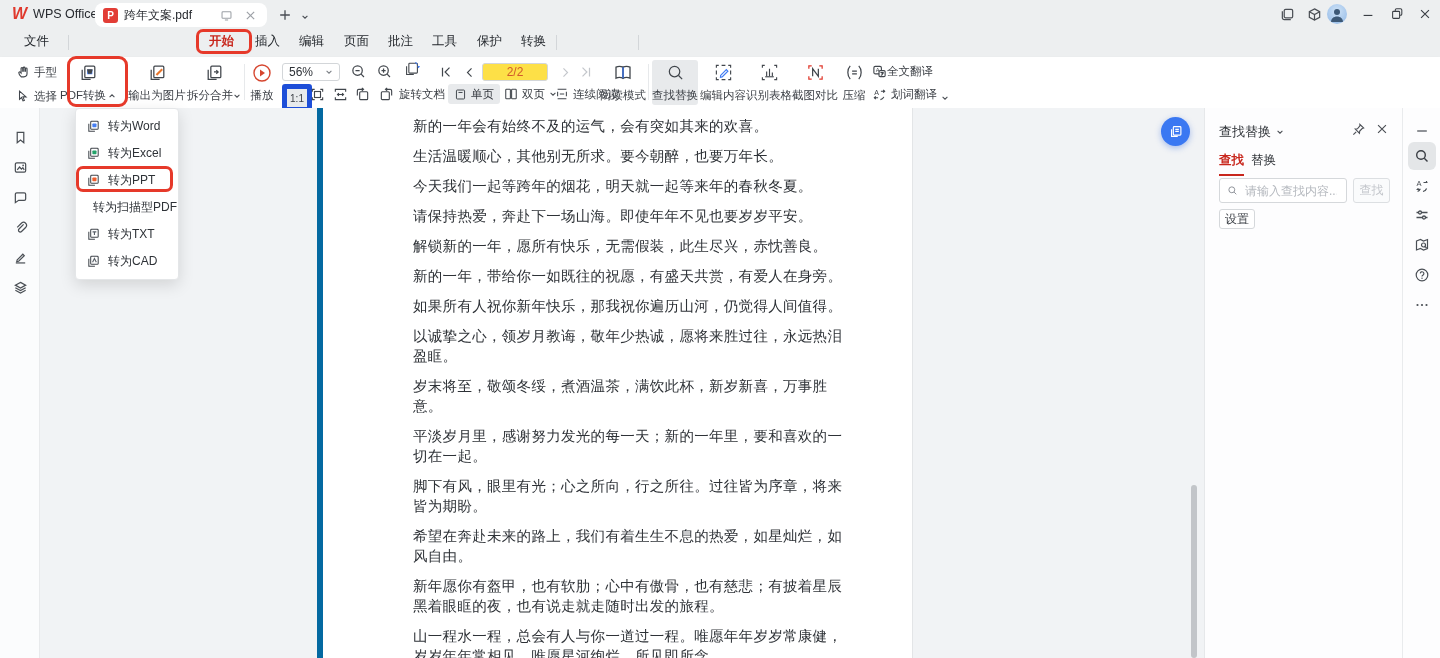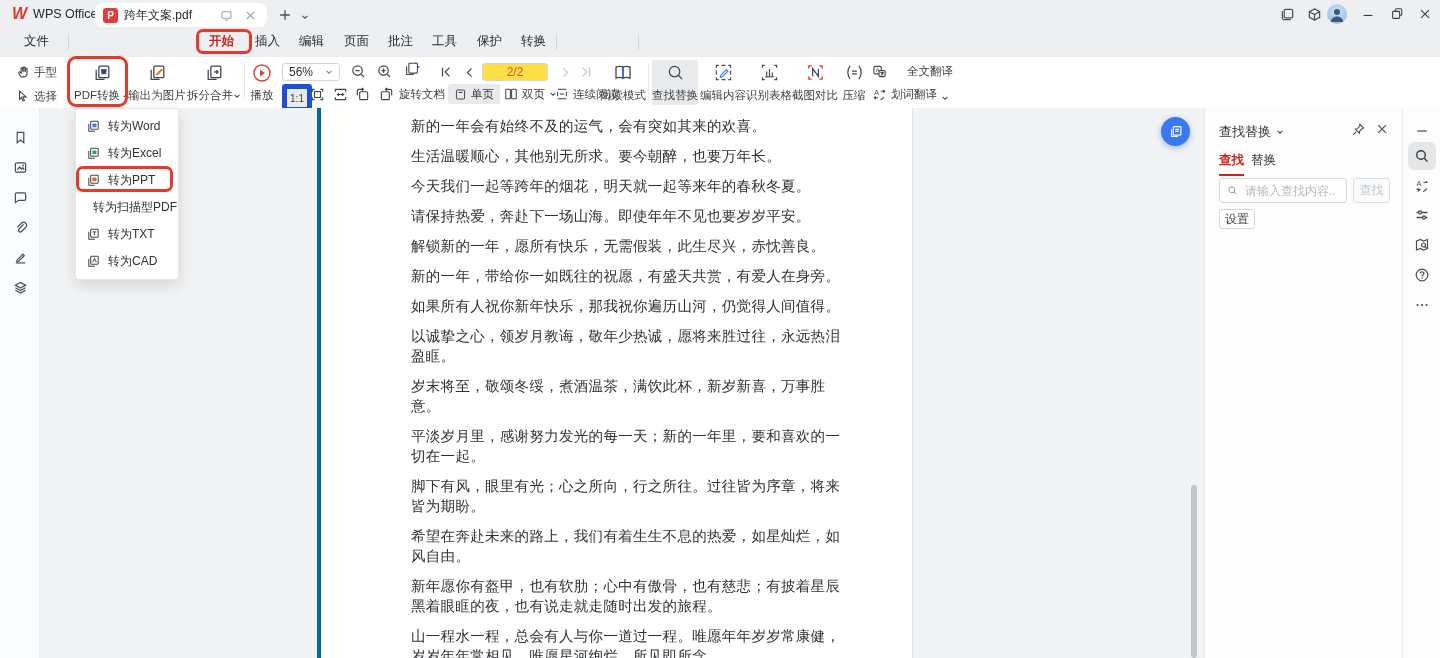--- a/index.html
+++ b/index.html
@@ -36,21 +36,21 @@
   .chip{background:#e8eaec;border-radius:3px;}
   .zoombox{position:absolute;left:282px;top:6px;width:58px;height:18px;border:1px solid #d3d6d9;border-radius:3px;
            display:flex;align-items:center;justify-content:space-between;padding:0 6px;font-size:12px;box-sizing:border-box;background:#fff;}
   .pagebox{position:absolute;left:482px;top:6px;width:66px;height:18px;border:1px solid #d3d6d9;border-radius:3px;
            text-align:center;font-size:12px;color:#d15a2b;box-sizing:border-box;background:#fde047;font-family:"Liberation Sans",sans-serif;}
   
   .leftstrip{position:absolute;left:0;top:108px;width:40px;height:550px;background:#fbfcfd;border-right:1px solid #e8eaec;box-sizing:border-box;}
   .lsico{position:absolute;left:11px;width:18px;height:18px;display:flex;align-items:center;justify-content:center;}
   .viewport{position:absolute;left:40px;top:108px;width:1164px;height:550px;background:#f1f3f5;overflow:hidden;}
   .page{position:absolute;left:277px;top:0;width:596px;height:550px;background:#fff;
-        border-left:4px solid #0369a1;border-right:1px solid #e3e5e7;box-sizing:border-box;
+        border-left:6px solid #0369a1;border-right:1px solid #e3e5e7;box-sizing:border-box;
         padding:8px 62px 0 90px;}
   .page p{margin:0 0 10px;font-family:"Liberation Serif","DejaVu Serif",serif;font-size:14.5px;
           line-height:20px;color:#2e3237;letter-spacing:.3px;}
   .floatbtn{position:absolute;left:1121px;top:9px;width:29px;height:29px;border-radius:50%;background:#3a78f2;
             display:flex;align-items:center;justify-content:center;box-shadow:0 2px 6px rgba(26,86,219,.35);}
   .vscroll{position:absolute;left:1151px;top:377px;width:6px;height:173px;border-radius:3px;background:#c2c5c9;}
   
   .rightpanel{position:absolute;left:1204px;top:108px;width:198px;height:550px;background:#fdfdfe;
               border-left:1px solid #e6e8ea;box-sizing:border-box;}
   .fp-title{position:absolute;left:14px;top:15px;font-size:13px;color:#303439;display:flex;align-items:center;gap:5px;}
@@ -249,21 +249,21 @@
         </svg>
       <span class="rlabel">手型</span>
     </div>
     <div class="smallbtn" style="left:16px;top:30px">
       <svg class="ic" width="14" height="14" viewBox="0 0 16 16" fill="none" stroke="#41464c" stroke-width="1.2">
           <path d="M4 2.5L11.5 9H7.9l1.7 4-1.6.6-1.7-3.9L4 11.8z"></path>
         </svg>
       <span class="rlabel">选择</span>
     </div>
 
-    <div class="bigbtn" style="left:84px;width:36px">
+    <div class="bigbtn" style="left:70px;width:36px">
       <svg class="ic" width="21" height="21" viewBox="0 0 20 20" fill="none" stroke="#41464c" stroke-width="1.2">
         <path d="M4 6.5v9h8"></path>
           <rect x="6.5" y="3" width="9.5" height="11" rx="1"></rect>
           <rect x="8.7" y="6.2" width="5" height="4.6" rx="0.8" fill="#467ef2" stroke="none"></rect>
           <text x="11.2" y="9.9" font-size="4.2" fill="#fff" text-anchor="middle" font-family="Liberation Sans,sans-serif" font-weight="bold">W</text>
       </svg>
       <span style="display:flex;align-items:center;gap:2px">
         <span class="rlabel">PDF转换</span>
         <svg class="caret" viewBox="0 0 10 10" fill="none" stroke="#4a4e54" stroke-width="1.3">
             <path d="M2 6.5l3-3 3 3"></path>
@@ -442,21 +442,21 @@
       <span class="rlabel">截图对比</span>
     </div>
     <div class="bigbtn" style="left:836px;width:36px">
       <svg class="ic" width="19" height="19" viewBox="0 0 20 20" fill="none" stroke="#41464c" stroke-width="1.3">
           <path d="M5.5 3C3.8 4.8 3 7.2 3 10s.8 5.2 2.5 7M14.5 3c1.7 1.8 2.5 4.2 2.5 7s-.8 5.2-2.5 7"></path>
           <path d="M7.5 8.5h5M7.5 11.5h5"></path>
         </svg>
       <span class="rlabel">压缩</span>
     </div>
 
-    <span class="abs" style="left:872px;top:7px;display:flex;align-items:center;gap:20px">
+    <span class="abs" style="left:872px;top:7px;display:flex;align-items:center;gap:0">
       <svg class="ic" width="15" height="15" viewBox="0 0 16 16" fill="none" stroke="#41464c" stroke-width="1.2">
           <rect x="2" y="2.5" width="8" height="8" rx="1.5"></rect>
           <text x="6" y="9" font-size="6" fill="#41464c" stroke="none" text-anchor="middle" font-family="Liberation Sans,sans-serif">A</text>
           <rect x="7.5" y="7" width="6.5" height="6.5" rx="1.2" fill="#fff"></rect>
           <path d="M9 9h3.5M10.8 9v3M9.4 12.2c1.2-.5 2.2-1.5 2.7-2.7"></path>
         </svg>
       <span class="rlabel">全文翻译</span>
     </span>
     <span class="abs" style="left:872px;top:30px;display:flex;align-items:flex-end;gap:4px">
       <svg class="ic" width="15" height="15" viewBox="0 0 16 16" fill="none" stroke="#41464c" stroke-width="1.2">

